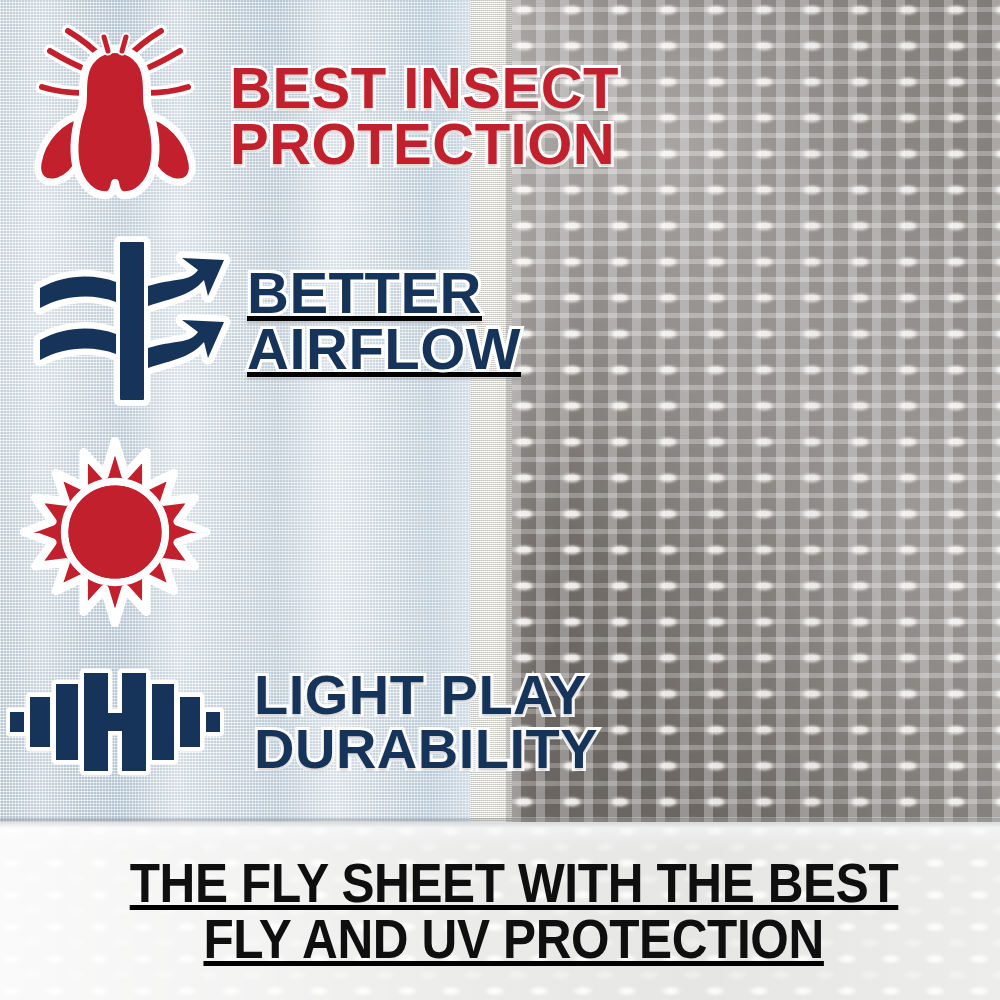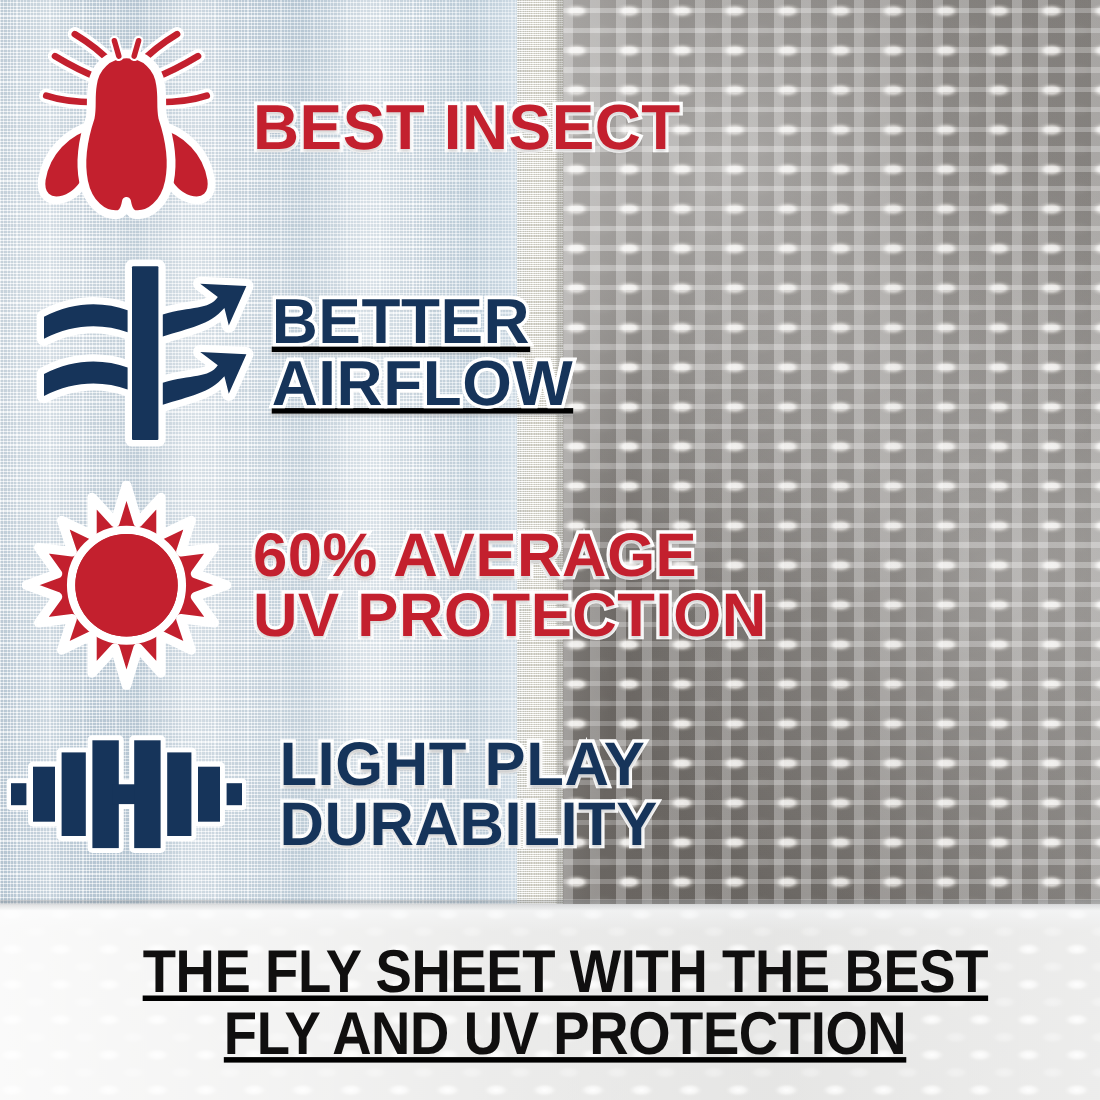--- a/index.html
+++ b/index.html
@@ -221,20 +221,21 @@
               <path d="M102 30 L106 16"></path>
           </g>
           <g stroke="#C3202E" stroke-width="5" stroke-linecap="round" fill="none">
             <path d="M88 30 L84 16"></path>
               <path d="M102 30 L106 16"></path>
           </g>
         </svg>
       </div>
       <div>
         <div class="txt txt-red">BEST INSECT</div>
+        <div class="txt txt-red">PROTECTION</div>
       </div>
     </div>
 
     <div class="row r2" id="row-airflow">
       <div class="icon-cell">
         <svg width="200" height="170" viewBox="0 0 200 170" aria-hidden="true">
 
           <g stroke="#ffffff" stroke-width="13" fill="#ffffff" stroke-linejoin="round" stroke-linecap="round">
             <rect x="88" y="6" width="24" height="158" rx="1"></rect>
             <path d="M8 52 C34 38 62 38 84 46 L84 66 C62 58 34 58 8 72 Z"></path>
@@ -261,24 +262,20 @@
     <div class="row r3" id="row-uv">
       <div class="icon-cell">
         <svg width="190" height="190" viewBox="0 0 200 200" aria-hidden="true">
           <g transform="translate(100,100)">
 
             <path id="sunburst" d="M0,-96 L11,-60 L33,-84 L33,-48 L62,-62 L52,-32 L84,-36 L66,-11 L96,0 L66,11 L84,36 L52,32 L62,62 L33,48 L33,84 L11,60 L0,96 L-11,60 L-33,84 L-33,48 L-62,62 L-52,32 L-84,36 L-66,11 L-96,0 L-66,-11 L-84,-36 L-52,-32 L-62,-62 L-33,-48 L-33,-84 L-11,-60 Z" fill="#C3202E" stroke="#ffffff" stroke-width="9" stroke-linejoin="round"></path>
             <circle cx="0" cy="0" r="53" fill="none" stroke="#ffffff" stroke-width="8"></circle>
             <circle cx="0" cy="0" r="49" fill="#C3202E"></circle>
           </g>
         </svg>
-      </div>
-      <div>
-        <div class="txt txt-red">60% AVERAGE</div>
-        <div class="txt txt-red">UV PROTECTION</div>
       </div>
     </div>
 
     <div class="row r4" id="row-durable">
       <div class="icon-cell">
         <svg width="218" height="110" viewBox="0 0 218 110" aria-hidden="true">
           <g stroke="#ffffff" stroke-width="9" stroke-linejoin="round">
             <rect x="4" y="45" width="14" height="20" fill="#16345A"></rect>
             <rect x="24" y="30" width="20" height="50" fill="#16345A"></rect>
             <rect x="50" y="17" width="22" height="76" fill="#16345A"></rect>

